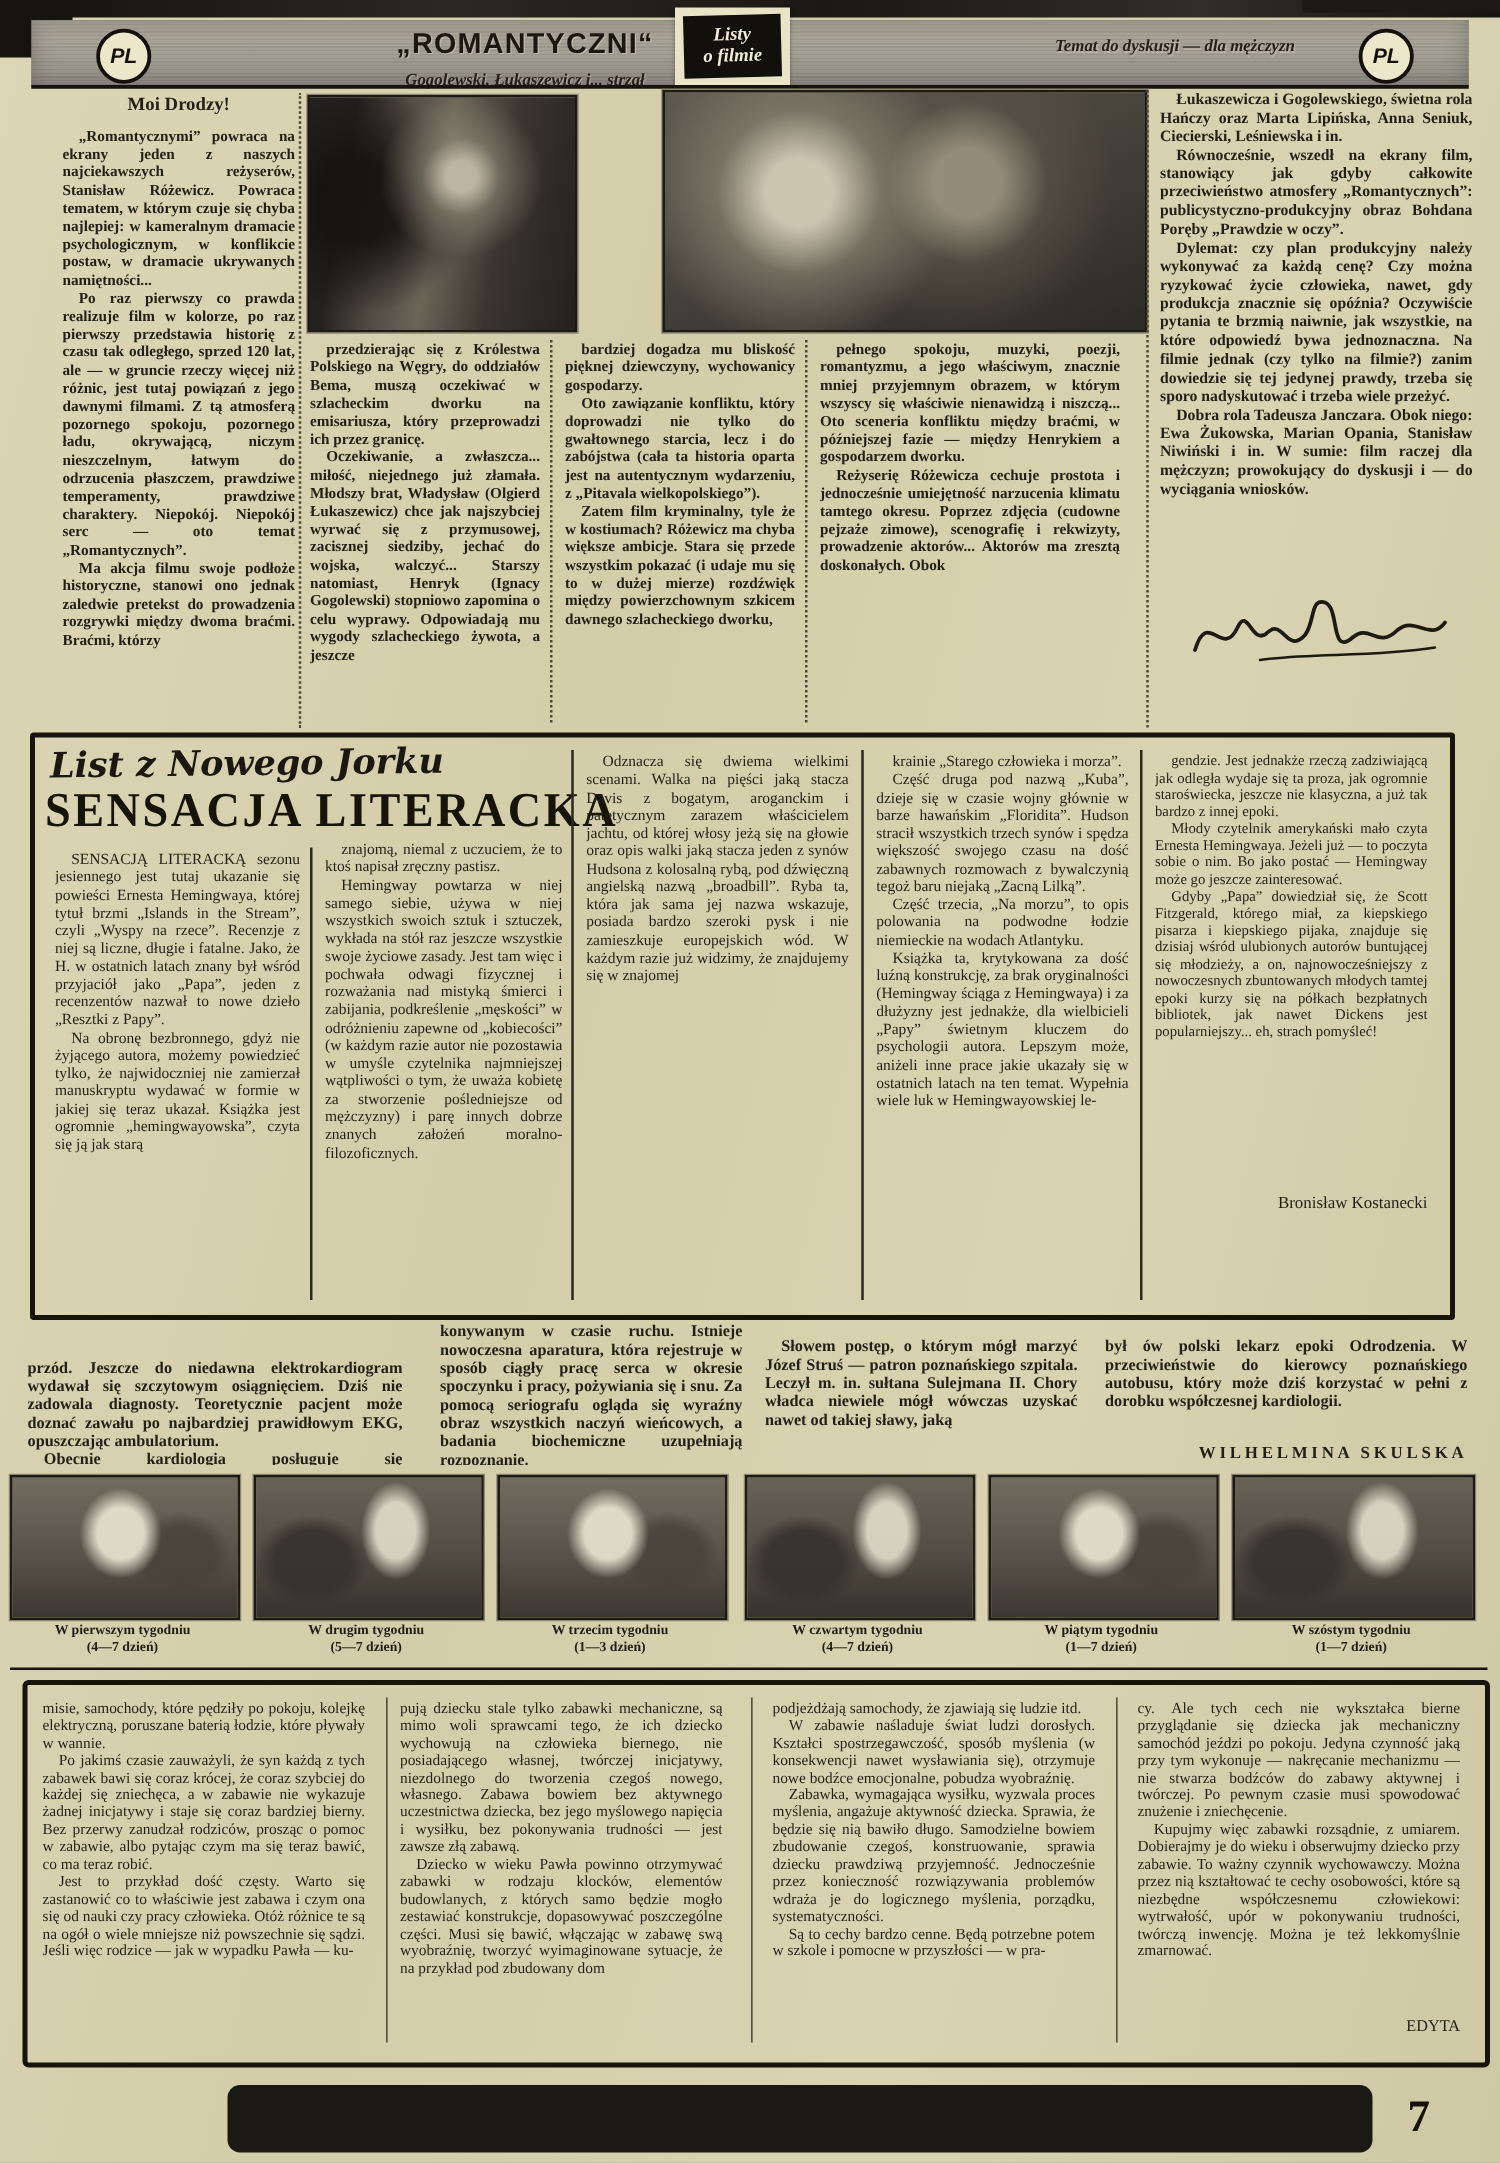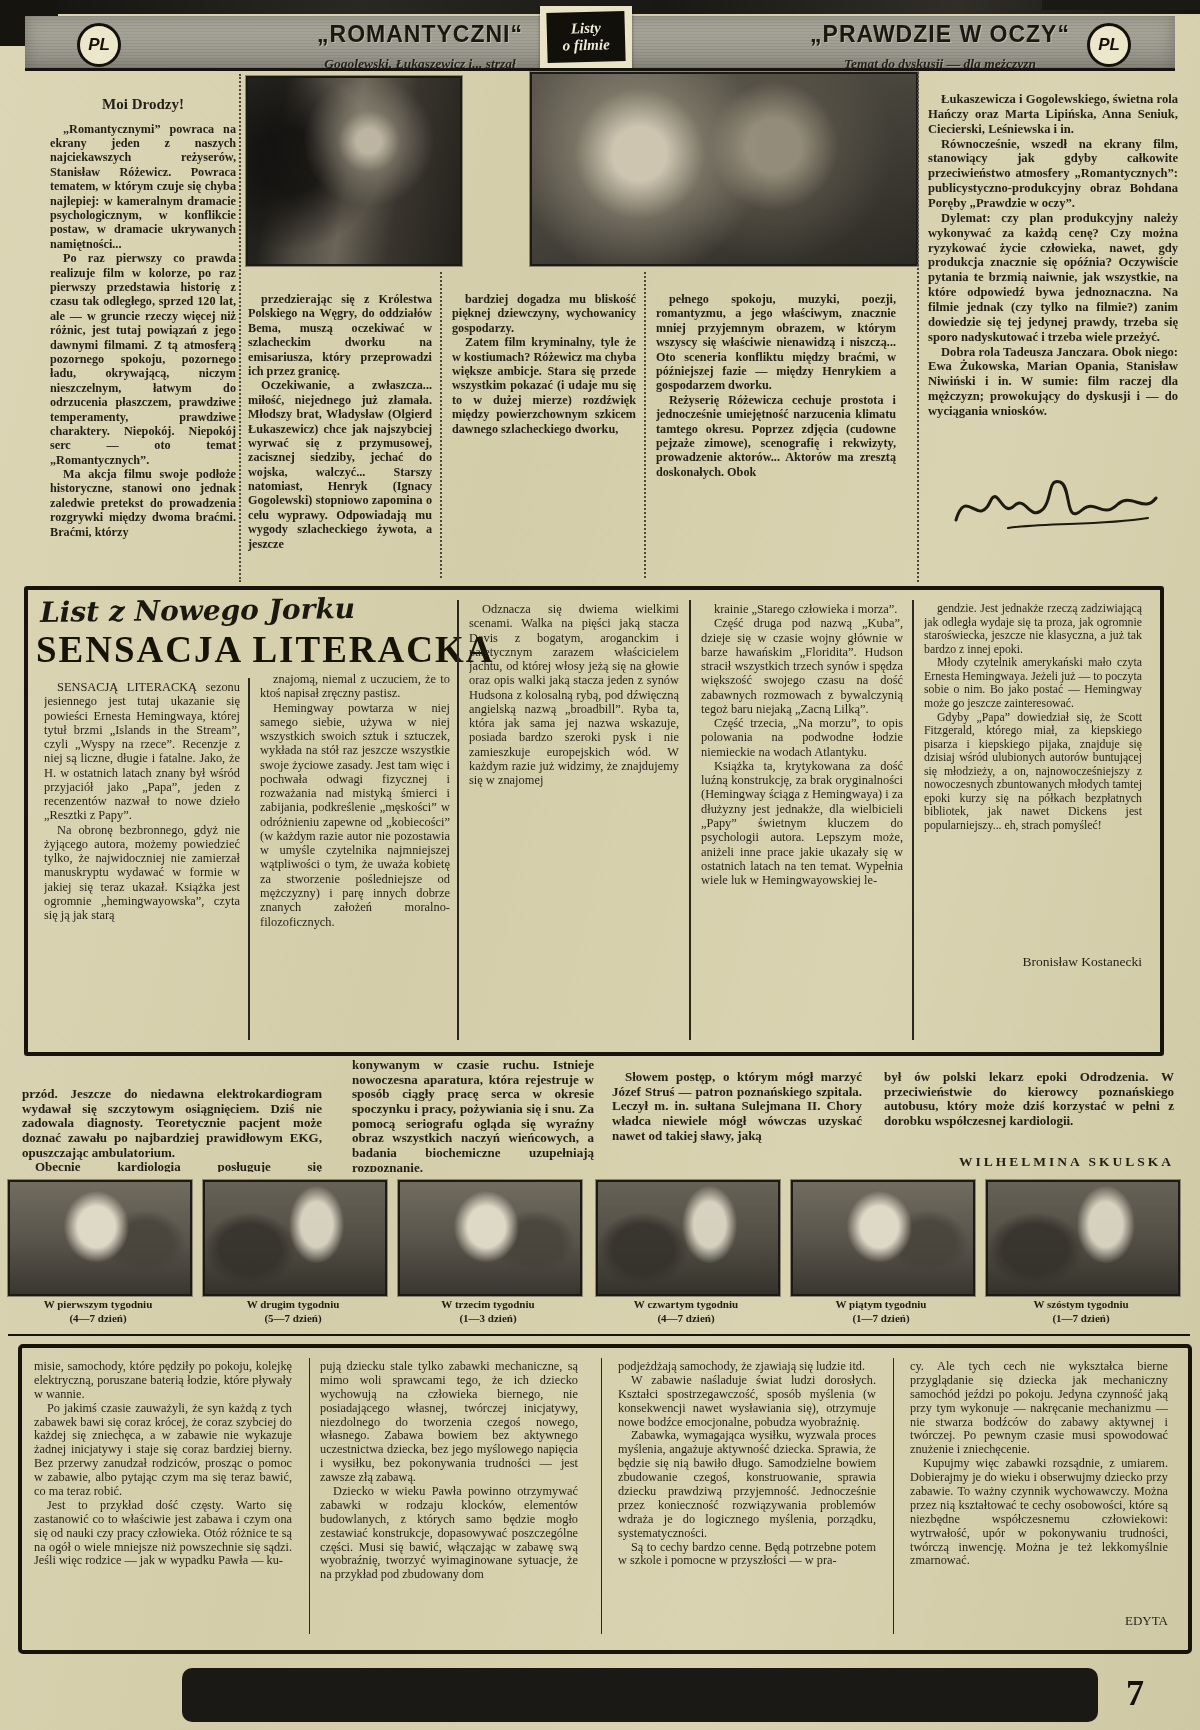--- a/index.html
+++ b/index.html
@@ -22,21 +22,21 @@
   .mast-sub{font-family:"Liberation Serif",serif;font-weight:bold;font-style:italic;font-size:13.5px;color:#242019;text-align:center;margin-top:8px;
     text-shadow:1px 1px 0 rgba(245,242,226,.3);white-space:nowrap;}
   .badge-card{left:540px;top:4px;width:92px;height:62px;background:#e9e4c8;box-shadow:0 1px 3px rgba(0,0,0,.4);display:flex;align-items:center;justify-content:center;}
   .badge{background:#11100b;color:#f0ebd9;width:78px;height:50px;display:flex;flex-direction:column;align-items:center;justify-content:center;
     font-family:"Liberation Serif",serif;font-weight:bold;font-style:italic;font-size:15px;line-height:1.15;transform:rotate(-1.5deg);}
   .mast-rule{left:25px;top:68px;width:1150px;height:3px;background:#17140e;}
   
   .col{position:absolute;text-align:justify;color:#221f17;overflow:hidden;}
   .col p{margin:0;text-indent:13px;}
   .col p:first-child{text-indent:13px;}
-  .film{font-weight:bold;font-size:12.2px;line-height:1.18;margin-top:20px;}
+  .film{font-weight:bold;font-size:12.2px;line-height:1.18;}
   .lit{font-size:12.4px;line-height:1.15;}
   .card{font-weight:bold;font-size:13px;line-height:1.13;}
   .toys{font-size:12.3px;line-height:1.13;}
   .salutation{font-weight:bold;font-size:15px;text-align:center;margin:0 0 8px 0 !important;text-indent:0 !important;}
   .vdot{position:absolute;width:0;border-left:2px dotted #4c4739;}
   .vsolid{position:absolute;width:0;border-left:2px solid #2b2820;}
   .hrule{position:absolute;background:#17140e;}
   
   .photo{position:absolute;border:2px solid #1c1a15;box-shadow:0 0 0 1px #8a8672;}
   .still1{background:
@@ -85,21 +85,20 @@
       <div class="mast-title">„ROMANTYCZNI“</div>
       <div class="mast-sub">Gogolewski, Łukaszewicz i... strzał</div>
     </div>
     <div class="abs badge-card" style="left:515px;top:-10px;">
       <div class="badge">
         <span>Listy</span>
         <span>o filmie</span>
       </div>
     </div>
     <div class="abs" style="left:730px;top:5px;width:370px;">
-      <div class="mast-title">„PRAWDZIE W OCZY“</div>
       <div class="mast-sub">Temat do dyskusji — dla mężczyzn</div>
     </div>
     <div class="abs" style="left:1062px;top:7px;">
       <div class="pl-badge">
           <span>PL</span>
         </div>
     </div>
   </div>
   <div class="abs mast-rule"></div>
 
@@ -114,20 +113,21 @@
   <div class="photo still1" style="left:246px;top:76px;width:212px;height:186px;"></div>
   <div class="photo still2" style="left:530px;top:72px;width:384px;height:190px;"></div>
 
   <div class="col film" style="left:248px;top:272px;width:184px;height:306px;">
     <p>przedzierając się z Królestwa Polskiego na Węgry, do oddziałów Bema, muszą oczekiwać w szlacheckim dworku na emisariusza, który przeprowadzi ich przez granicę.</p>
     <p>Oczekiwanie, a zwłaszcza... miłość, niejednego już złamała. Młodszy brat, Władysław (Olgierd Łukaszewicz) chce jak najszybciej wyrwać się z przymusowej, zacisznej siedziby, jechać do wojska, walczyć... Starszy natomiast, Henryk (Ignacy Gogolewski) stopniowo zapomina o celu wyprawy. Odpowiadają mu wygody szlacheckiego żywota, a jeszcze</p>
   </div>
   <div class="vdot" style="left:440px;top:272px;height:306px;"></div>
   <div class="col film" style="left:452px;top:272px;width:184px;height:306px;">
     <p>bardziej dogadza mu bliskość pięknej dziewczyny, wychowanicy gospodarzy.</p>
+    <p>Oto zawiązanie konfliktu, który doprowadzi nie tylko do gwałtownego starcia, lecz i do zabójstwa (cała ta historia oparta jest na autentycznym wydarzeniu, z „Pitavala wielkopolskiego”).</p>
     <p>Zatem film kryminalny, tyle że w kostiumach? Różewicz ma chyba większe ambicje. Stara się przede wszystkim pokazać (i udaje mu się to w dużej mierze) rozdźwięk między powierzchownym szkicem dawnego szlacheckiego dworku,</p>
   </div>
   <div class="vdot" style="left:644px;top:272px;height:306px;"></div>
   <div class="col film" style="left:656px;top:272px;width:240px;height:306px;">
     <p>pełnego spokoju, muzyki, poezji, romantyzmu, a jego właściwym, znacznie mniej przyjemnym obrazem, w którym wszyscy się właściwie nienawidzą i niszczą... Oto sceneria konfliktu między braćmi, w późniejszej fazie — między Henrykiem a gospodarzem dworku.</p>
     <p>Reżyserię Różewicza cechuje prostota i jednocześnie umiejętność narzucenia klimatu tamtego okresu. Poprzez zdjęcia (cudowne pejzaże zimowe), scenografię i rekwizyty, prowadzenie aktorów... Aktorów ma zresztą doskonałych. Obok</p>
   </div>
   <div class="vdot" style="left:917px;top:72px;height:510px;"></div>
   <div class="col film" style="left:928px;top:72px;width:250px;height:392px;font-size:12.6px;">
     <p>Łukaszewicza i Gogolewskiego, świetna rola Hańczy oraz Marta Lipińska, Anna Seniuk, Ciecierski, Leśniewska i in.</p>

